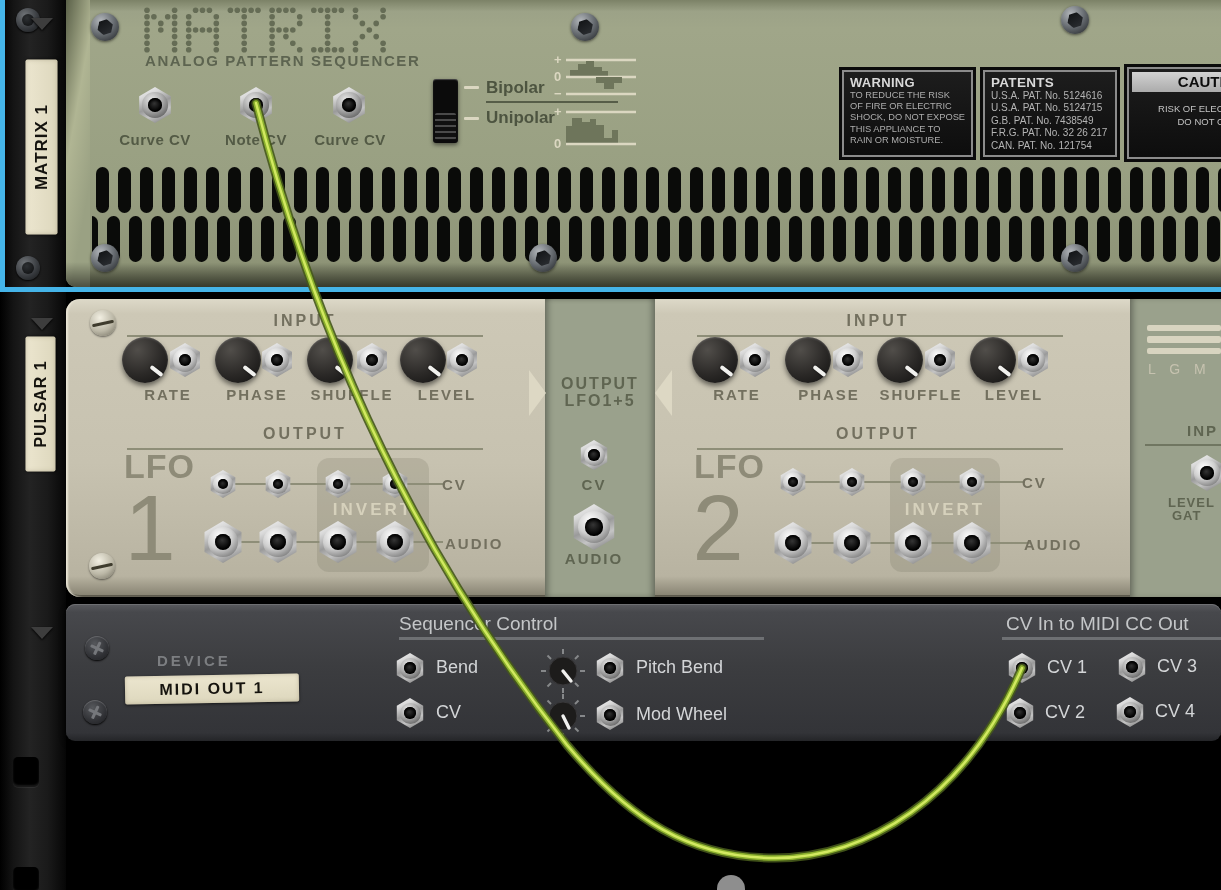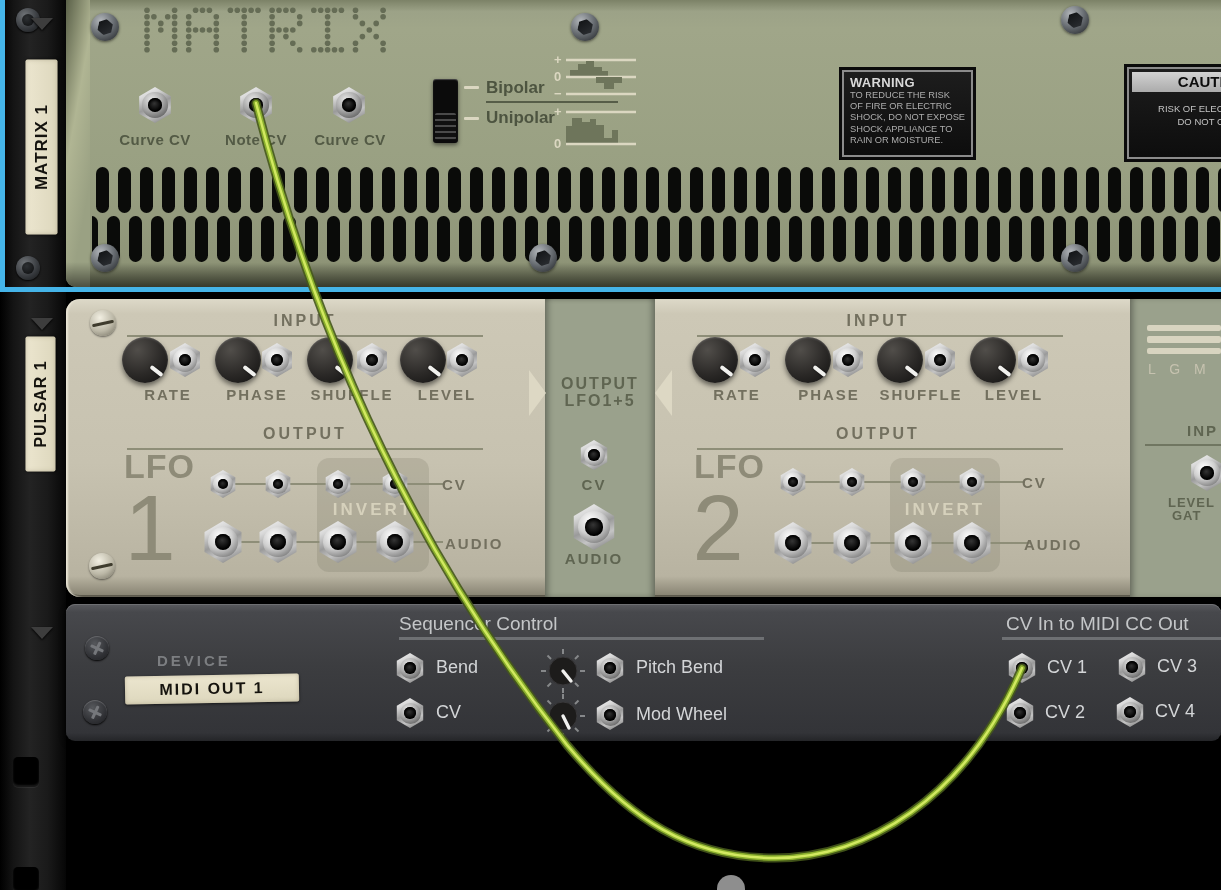--- a/index.html
+++ b/index.html
@@ -241,20 +241,21 @@
         <circle cx="218.4" cy="16.4" r="2.8" fill="#656c55"></circle>
         <circle cx="232.2" cy="16.4" r="2.8" fill="#656c55"></circle>
         <circle cx="225.3" cy="22.999999999999996" r="2.8" fill="#656c55"></circle>
         <circle cx="218.4" cy="29.599999999999998" r="2.8" fill="#656c55"></circle>
         <circle cx="232.2" cy="29.599999999999998" r="2.8" fill="#656c55"></circle>
         <circle cx="211.5" cy="36.2" r="2.8" fill="#656c55"></circle>
         <circle cx="239.1" cy="36.2" r="2.8" fill="#656c55"></circle>
         <circle cx="211.5" cy="42.8" r="2.8" fill="#656c55"></circle>
         <circle cx="239.1" cy="42.8" r="2.8" fill="#656c55"></circle>
       </svg>
+    <div class="mx-sub" style="left:79px;top:52px;">ANALOG PATTERN SEQUENCER</div>
 
     <div class="jack jack-dark" style="--s:36px;left:89px;top:105px;">
       <div class="hex"></div>
         <div class="ring"></div>
         <div class="hole"></div>
     </div>
     <div class="jack jack-dark" style="--s:36px;left:190px;top:105px;">
       <div class="hex"></div>
         <div class="ring"></div>
         <div class="hole"></div>
@@ -291,22 +292,30 @@
       <path fill="#6e755b" d="M14 40 L14 22 L20 22 L20 14 L30 14 L30 18 L38 18 L38 15 L44 15 L44 21 L52 21 L52 34 L60 34 L60 26 L66 26 L66 40 Z"></path>
       <text x="2" y="44">0</text>
       <line x1="14" y1="40" x2="84" y2="40"></line>
     </svg>
 
     <div class="plate" style="left:776px;top:70px;width:131px;height:87px;">
       <div class="plate-title">WARNING</div>
       <div class="plate-line">TO REDUCE THE RISK</div>
       <div class="plate-line">OF FIRE OR ELECTRIC</div>
       <div class="plate-line">SHOCK, DO NOT EXPOSE</div>
-      <div class="plate-line">SHOCK APPLIANCE TO</div>
+      <div class="plate-line">THIS APPLIANCE TO</div>
       <div class="plate-line">RAIN OR MOISTURE.</div>
+    </div>
+    <div class="plate" style="left:917px;top:70px;width:134px;height:87px;">
+      <div class="plate-title" style="font-size:13.5px;">PATENTS</div>
+      <div class="plate-line" style="font-size:10px;line-height:12.4px;color:#b4b4b4;">U.S.A. PAT. No. 5124616</div>
+      <div class="plate-line" style="font-size:10px;line-height:12.4px;color:#b4b4b4;">U.S.A. PAT. No. 5124715</div>
+      <div class="plate-line" style="font-size:10px;line-height:12.4px;color:#b4b4b4;">G.B. PAT. No. 7438549</div>
+      <div class="plate-line" style="font-size:10px;line-height:12.4px;color:#b4b4b4;">F.R.G. PAT. No. 32 26 217</div>
+      <div class="plate-line" style="font-size:10px;line-height:12.4px;color:#b4b4b4;">CAN. PAT. No. 121754</div>
     </div>
     <div class="plate" style="left:1061px;top:67px;width:170px;height:92px;padding:0;">
       <div class="caution-head">CAUTION</div>
       <div style="height:8px;"></div>
       <div class="caution-line">RISK OF ELECTRICAL S</div>
       <div class="caution-line">DO NOT OPEN!</div>
     </div>
 
     <svg class="abs" style="left:26px;top:167px;" width="1129" height="95">
       <defs>

